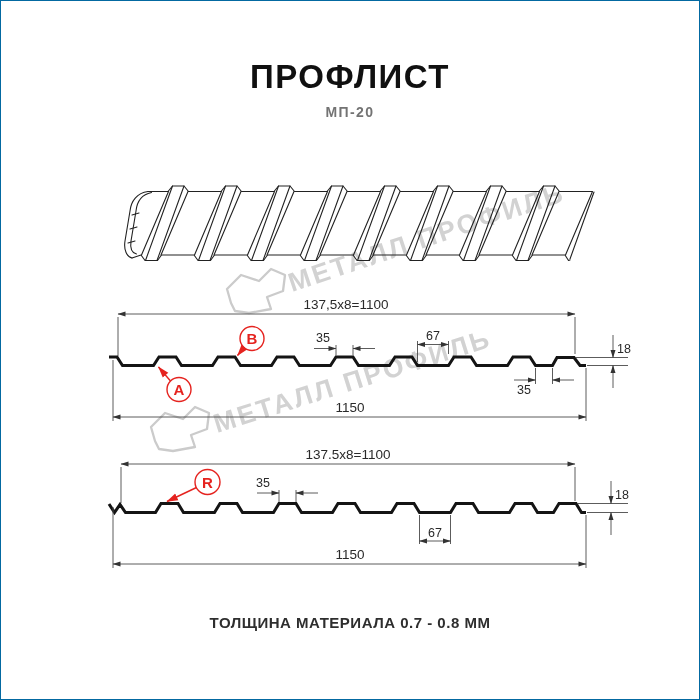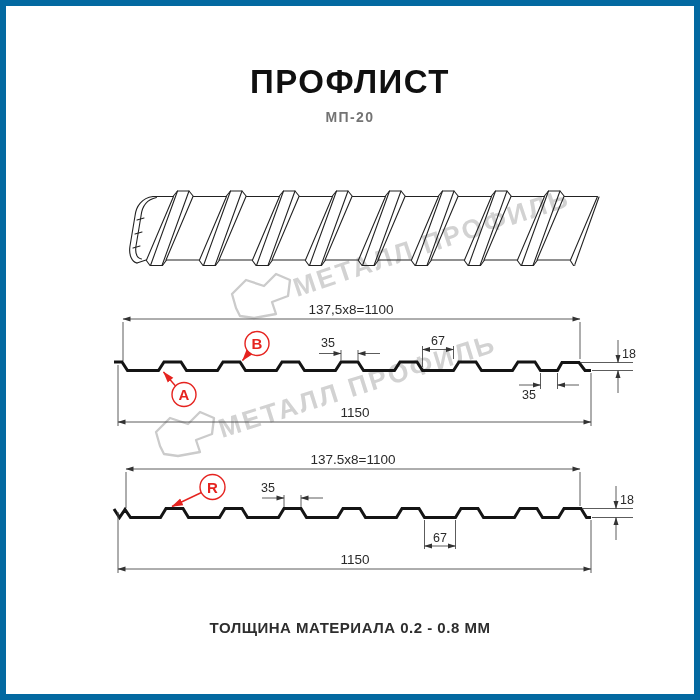--- a/index.html
+++ b/index.html
@@ -1,18 +1,18 @@
 <!DOCTYPE html>
 <html><head>
 <meta charset="utf-8">
 <style>
   html,body{margin:0;padding:0;background:#fff;}
   .page{
     width:700px;height:700px;position:relative;background:#ffffff;
-    border:6px solid #0369a1;box-sizing:border-box;overflow:hidden;
+    border:1px solid #0369a1;box-sizing:border-box;overflow:hidden;
     font-family:"Liberation Sans",sans-serif;
   }
   .header{position:absolute;top:57px;left:0;right:0;text-align:center;}
   .title{font-size:33px;font-weight:800;letter-spacing:1.5px;color:#101010;}
   .subtitle{margin-top:8px;font-size:14px;font-weight:700;letter-spacing:1.4px;color:#737373;}
   .footer{position:absolute;top:613px;left:0;right:0;text-align:center;
     font-size:15px;font-weight:600;letter-spacing:.5px;color:#2e2e2e;}
   svg.draw{position:absolute;left:0;top:0;}
   .dim{font-family:"Liberation Sans",sans-serif;font-size:12.5px;fill:#2a2a2a;}
   .dimBig{font-family:"Liberation Sans",sans-serif;font-size:13.5px;fill:#2a2a2a;}
@@ -180,14 +180,14 @@
       <text class="dimBig" x="349" y="558" text-anchor="middle">1150</text>
 
       <g>
         <line class="red" x1="195.5" y1="486.5" x2="166" y2="500.5" marker-end="url(#ahr)"></line>
         <circle class="red" cx="206.5" cy="481" r="12.5" stroke-width="1.8"></circle>
         <text class="redlbl" x="206.5" y="486.5" text-anchor="middle">R</text>
       </g>
     </g>
   </svg>
 
-  <div class="footer">ТОЛЩИНА МАТЕРИАЛА 0.2 - 0.8 ММ</div>
+  <div class="footer">ТОЛЩИНА МАТЕРИАЛА 0.7 - 0.8 ММ</div>
 </div>
 
 </body></html>

